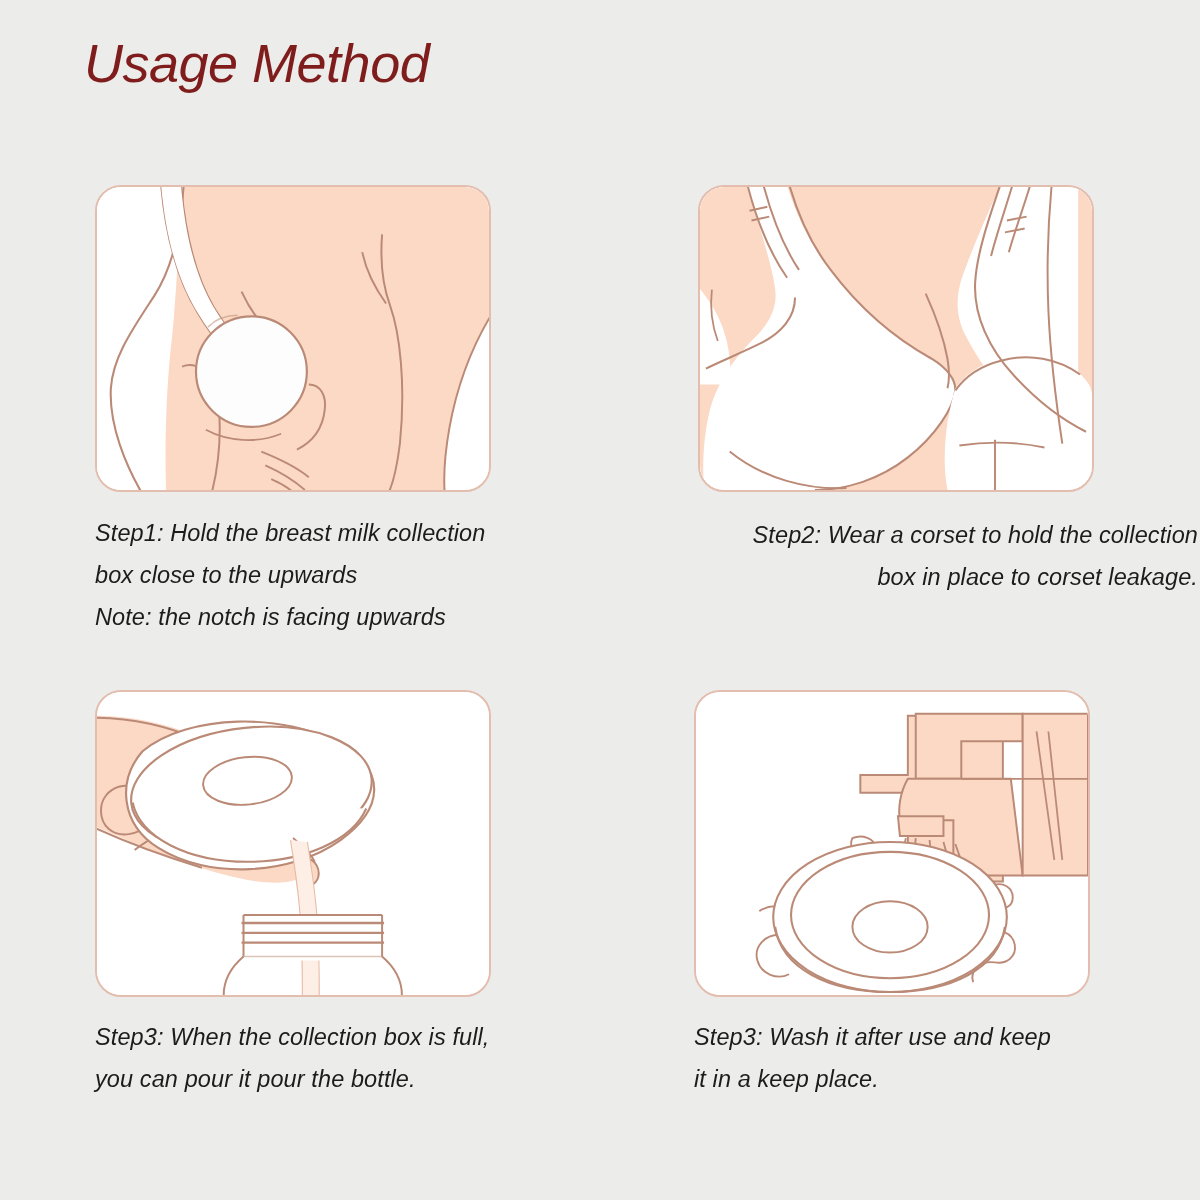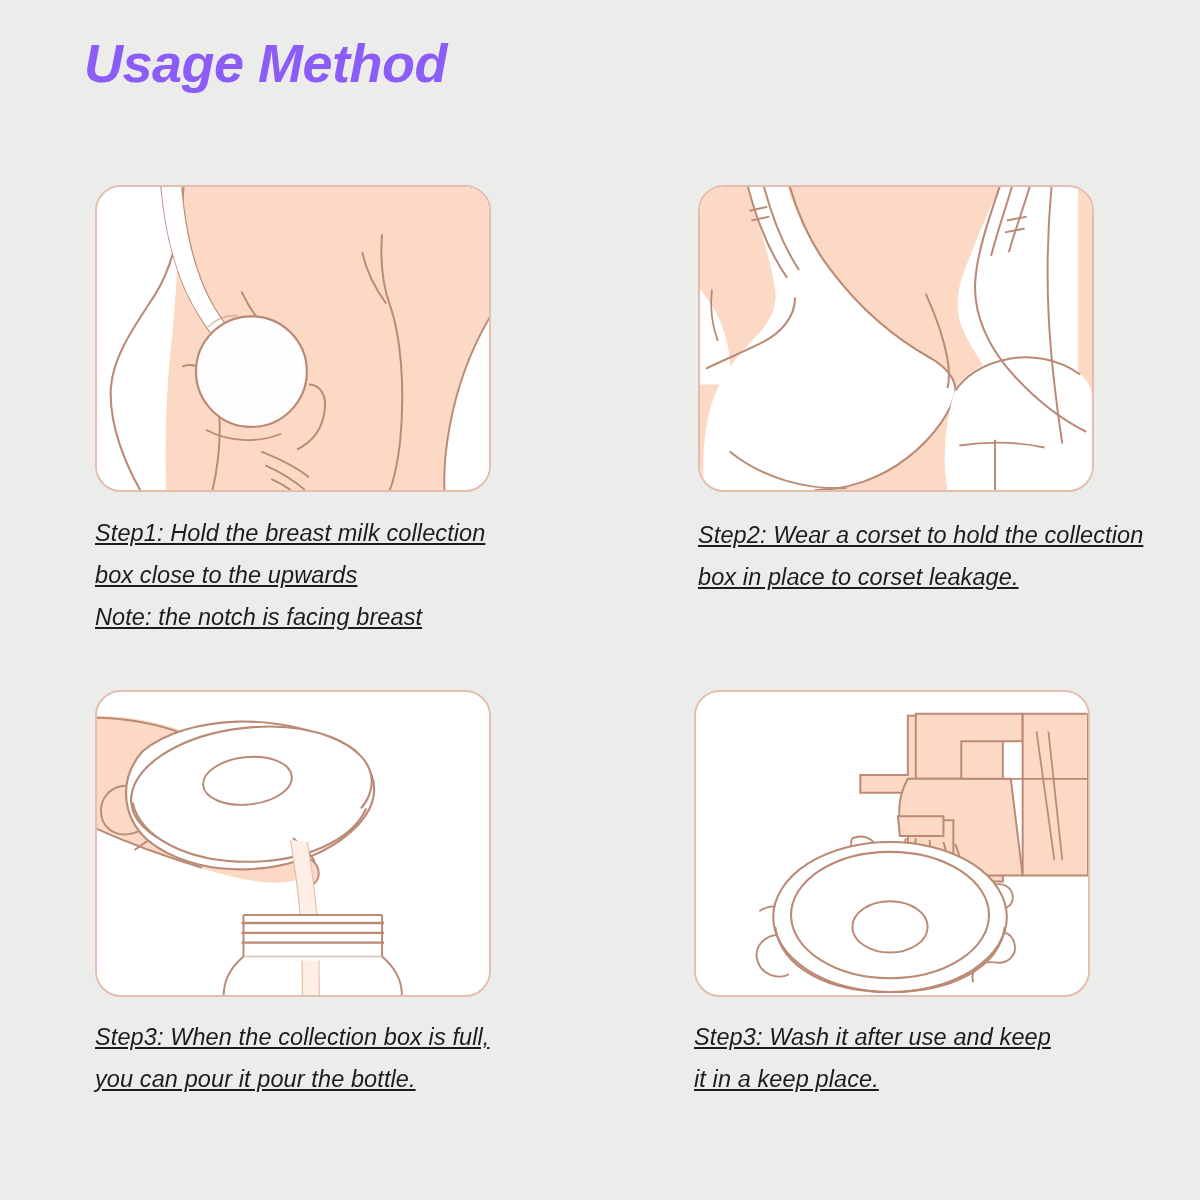--- a/index.html
+++ b/index.html
@@ -17,40 +17,40 @@
     position: relative;
     width: 1200px;
     height: 1200px;
     background: #ececeb;
   }
   .title {
     position: absolute;
     left: 84px;
     top: 32px;
     font-size: 54px;
-    font-weight: bold;
+    font-weight: normal;
     font-style: italic;
-    color: #8b5cf6;
+    color: #7f1d1d;
     letter-spacing: -0.5px;
     white-space: nowrap;
   }
 
   .grid {
     position: absolute;
     left: 0;
     top: 0;
     width: 1200px;
     height: 1200px;
   }
 
   .cell {
     position: absolute;
   }
   .cell.c1 { left: 95px;  top: 185px; }
-  .cell.c2 { left: 698px; top: 185px; }
+  .cell.c2 { left: 698px; top: 185px; text-align: right; }
   .cell.c3 { left: 95px;  top: 690px; }
   .cell.c4 { left: 694px; top: 690px; }
 
   .card {
     width: 396px;
     height: 307px;
     border: 2px solid #e3bdae;
     border-radius: 26px;
     background: #ffffff;
     overflow: hidden;
@@ -64,21 +64,20 @@
   }
 
   .caption {
     margin-top: 22px;
     width: 500px;
     font-size: 23.5px;
     font-style: italic;
     color: #1c1c1c;
     line-height: 42px;
     letter-spacing: 0.1px;
-    text-decoration: underline;
   }
   .caption .ln { display: block; white-space: nowrap; }
   .cell.c1 .caption { margin-top: 20px; }
   .cell.c3 .caption,
   .cell.c4 .caption { margin-top: 19px; }
 </style>
 </head>
 <body>
 
 <div class="page">
@@ -138,21 +137,21 @@
 
             <circle cx="156" cy="187" r="56" fill="#fdfdfd" stroke="#bb8a76" stroke-width="2.2"></circle>
 
             <path d="M112 142 C120 134 130 130 142 130" fill="none" stroke="#bb8a76" stroke-width="1.6" opacity="0.55"></path>
           </g>
         </svg>
       </div>
       <div class="caption">
         <span class="ln">Step1: Hold the breast milk collection</span>
         <span class="ln">box close to the upwards</span>
-        <span class="ln">Note: the notch is facing breast</span>
+        <span class="ln">Note: the notch is facing upwards</span>
       </div>
     </div>
 
     <div class="cell c2">
       <div class="card">
         <svg viewBox="0 0 396 307" preserveAspectRatio="none">
           <defs>
             <clipPath id="clip2">
                 <rect x="0" y="0" width="396" height="307" rx="24"></rect>
               </clipPath>

